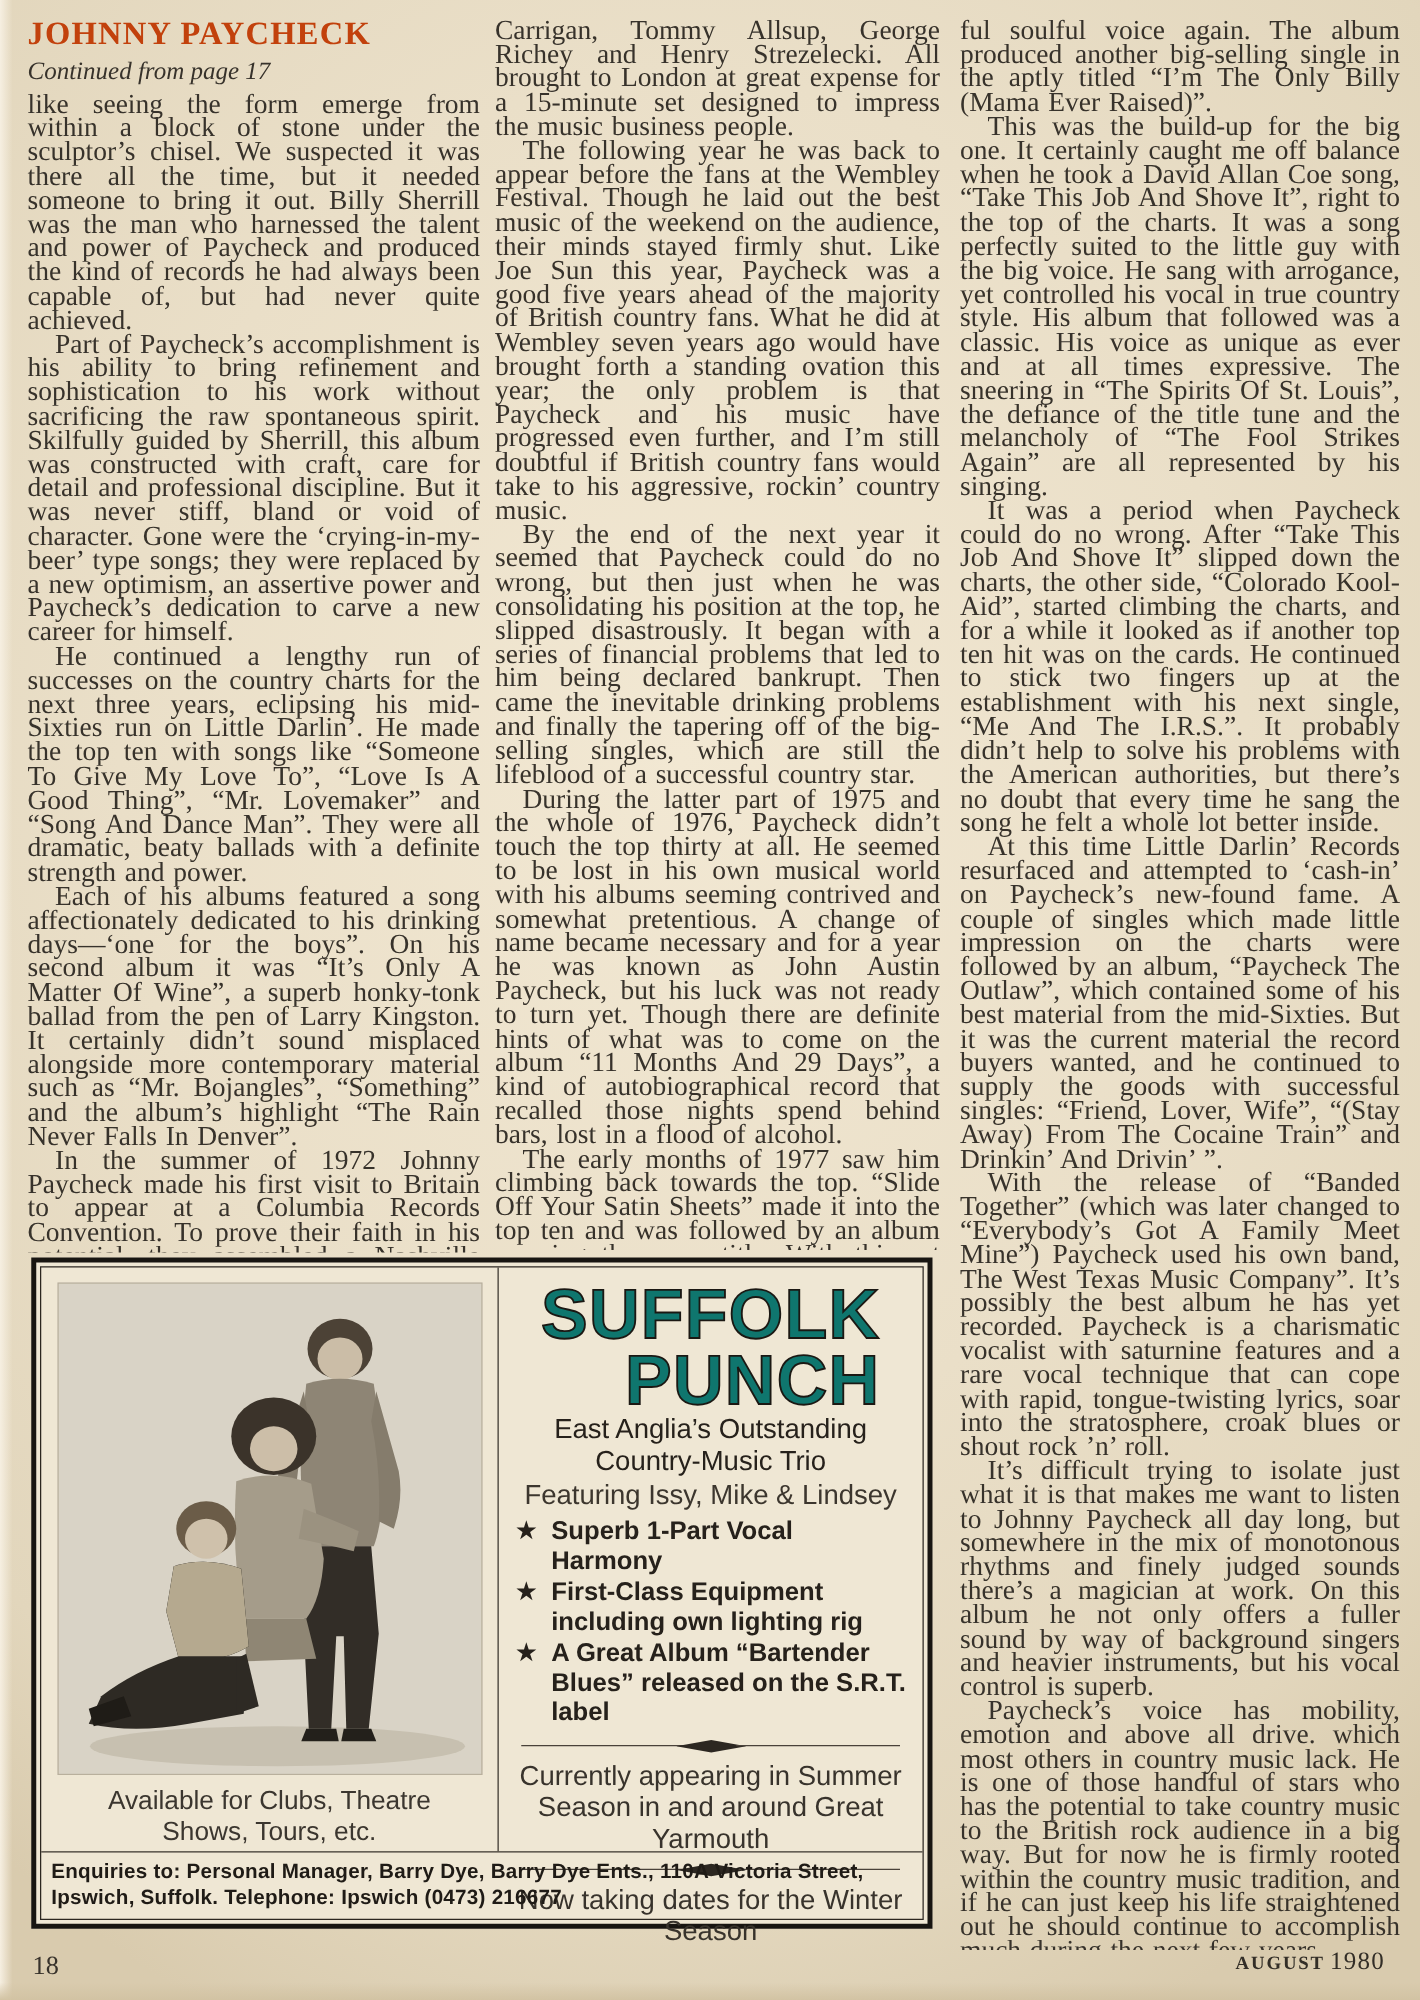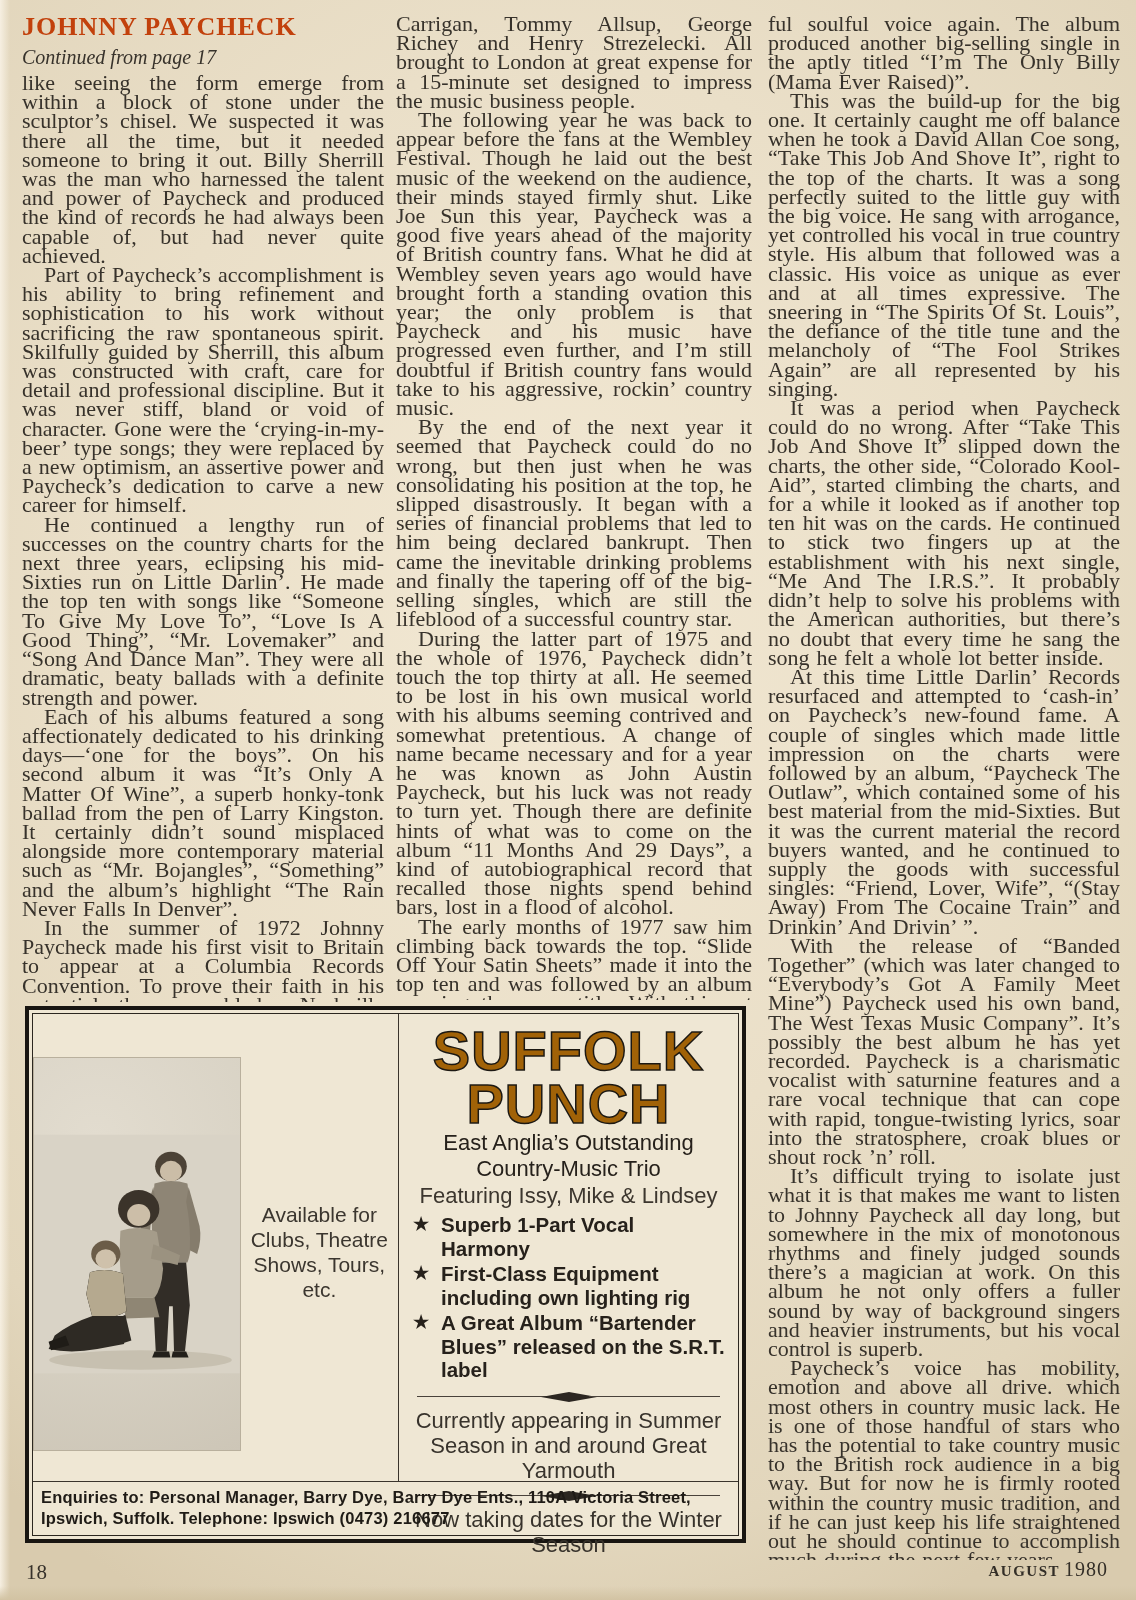--- a/index.html
+++ b/index.html
@@ -34,34 +34,34 @@
   
   .ad{
     position:absolute;left:25px;top:1006px;width:721px;height:537px;
     border:4px solid #181511;background:#efe7d4;box-sizing:border-box;
   }
   .ad-inner{
     position:absolute;left:3px;top:3px;right:3px;bottom:3px;
     border:1px solid #2c2720;display:flex;flex-direction:column;
   }
   .ad-main{flex:1;display:flex;min-height:0;}
-  .ad-left{width:366px;border-right:1px solid #3a342c;box-sizing:border-box;display:flex;flex-direction:row;align-items:center;}
+  .ad-left{width:366px;border-right:1px solid #3a342c;box-sizing:border-box;display:flex;flex-direction:column;align-items:center;}
   .photo{
     margin-top:12px;width:338px;height:392px;background:#d9d3c6;
     border:1px solid #b9b09d;
     background-image:radial-gradient(circle at 30% 20%, #e2dccf 0%, #d7d1c3 60%, #cdc6b7 100%);
   }
   .photo svg{display:block;width:100%;height:100%;}
   .caption{
     margin-top:8px;text-align:center;
     font-family:"Liberation Sans", sans-serif;font-size:21px;line-height:25px;color:#3b362f;
   }
   .ad-right{flex:1;display:flex;flex-direction:column;align-items:center;padding:10px 12px 0 12px;
     font-family:"Liberation Sans", sans-serif;color:#221e19;}
-  .ad-title{font-weight:bold;font-size:56px;line-height:53px;letter-spacing:1px;text-align:center;color:#a16207;
+  .ad-title{font-weight:bold;font-size:56px;line-height:53px;letter-spacing:1px;text-align:right;color:#0f766e;
     -webkit-text-stroke:1.5px #1b1813;}
   .ad-sub{font-weight:normal;font-size:22px;line-height:26px;color:#26211b;}
   .ad-feat{font-size:22px;line-height:26px;text-align:center;color:#3c362e;margin-top:1px;}
   ul.bullets{list-style:none;margin:4px 0 0 0;padding:0;align-self:stretch;}
   ul.bullets li{
     position:relative;padding-left:30px;font-weight:bold;font-size:20.5px;line-height:23.5px;color:#26211b;margin-bottom:2px;
   }
   ul.bullets li .star{position:absolute;left:2px;top:0;font-size:18px;}
   .orn{display:flex;align-items:center;align-self:stretch;margin:7px 6px 5px 6px;}
   .orn::before,.orn::after{content:"";flex:1;border-top:1.5px solid #49423a;}

